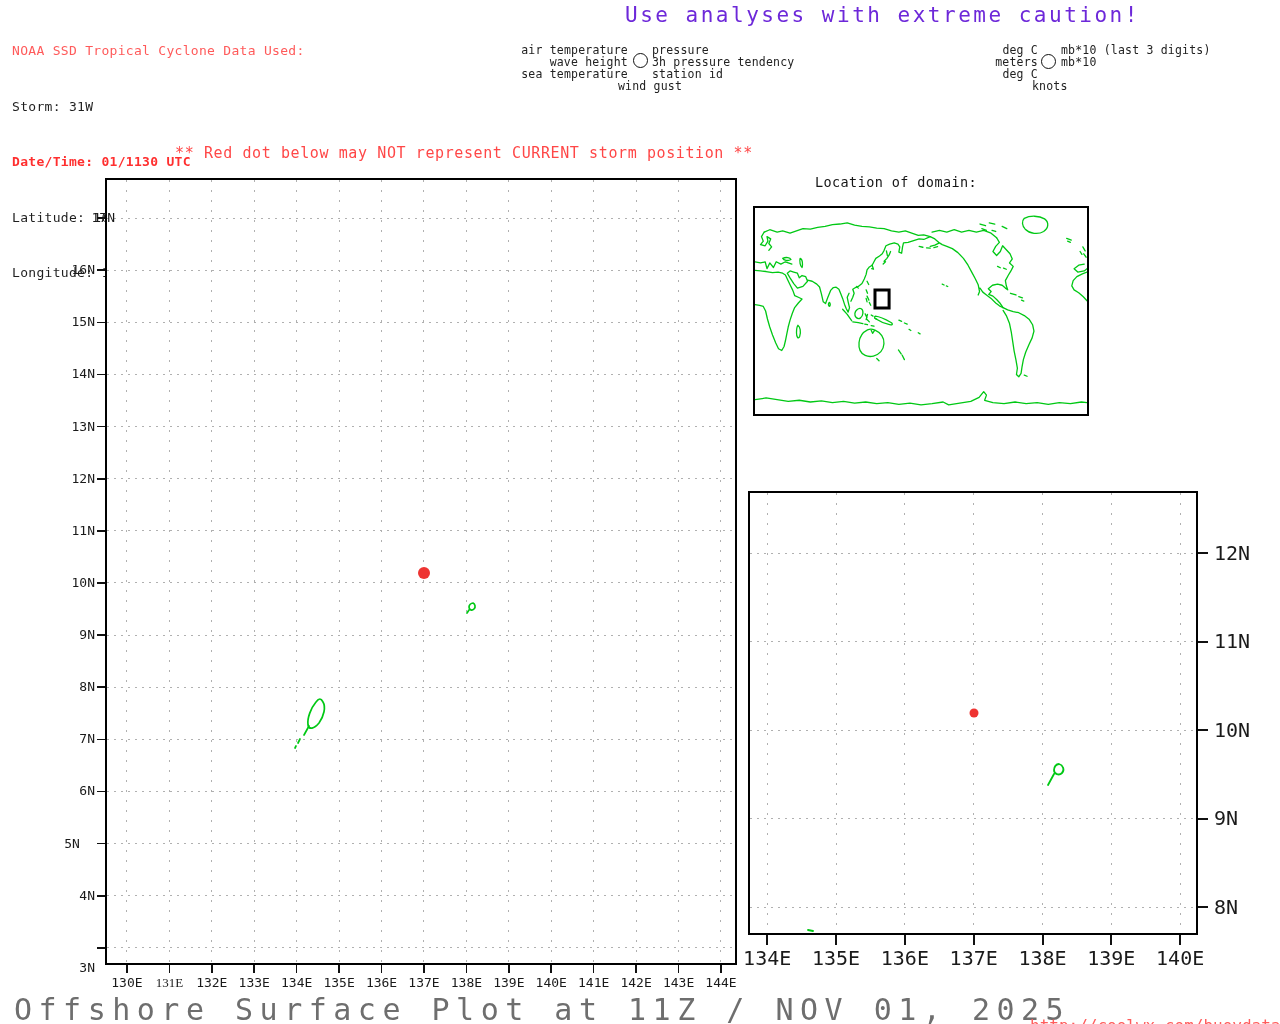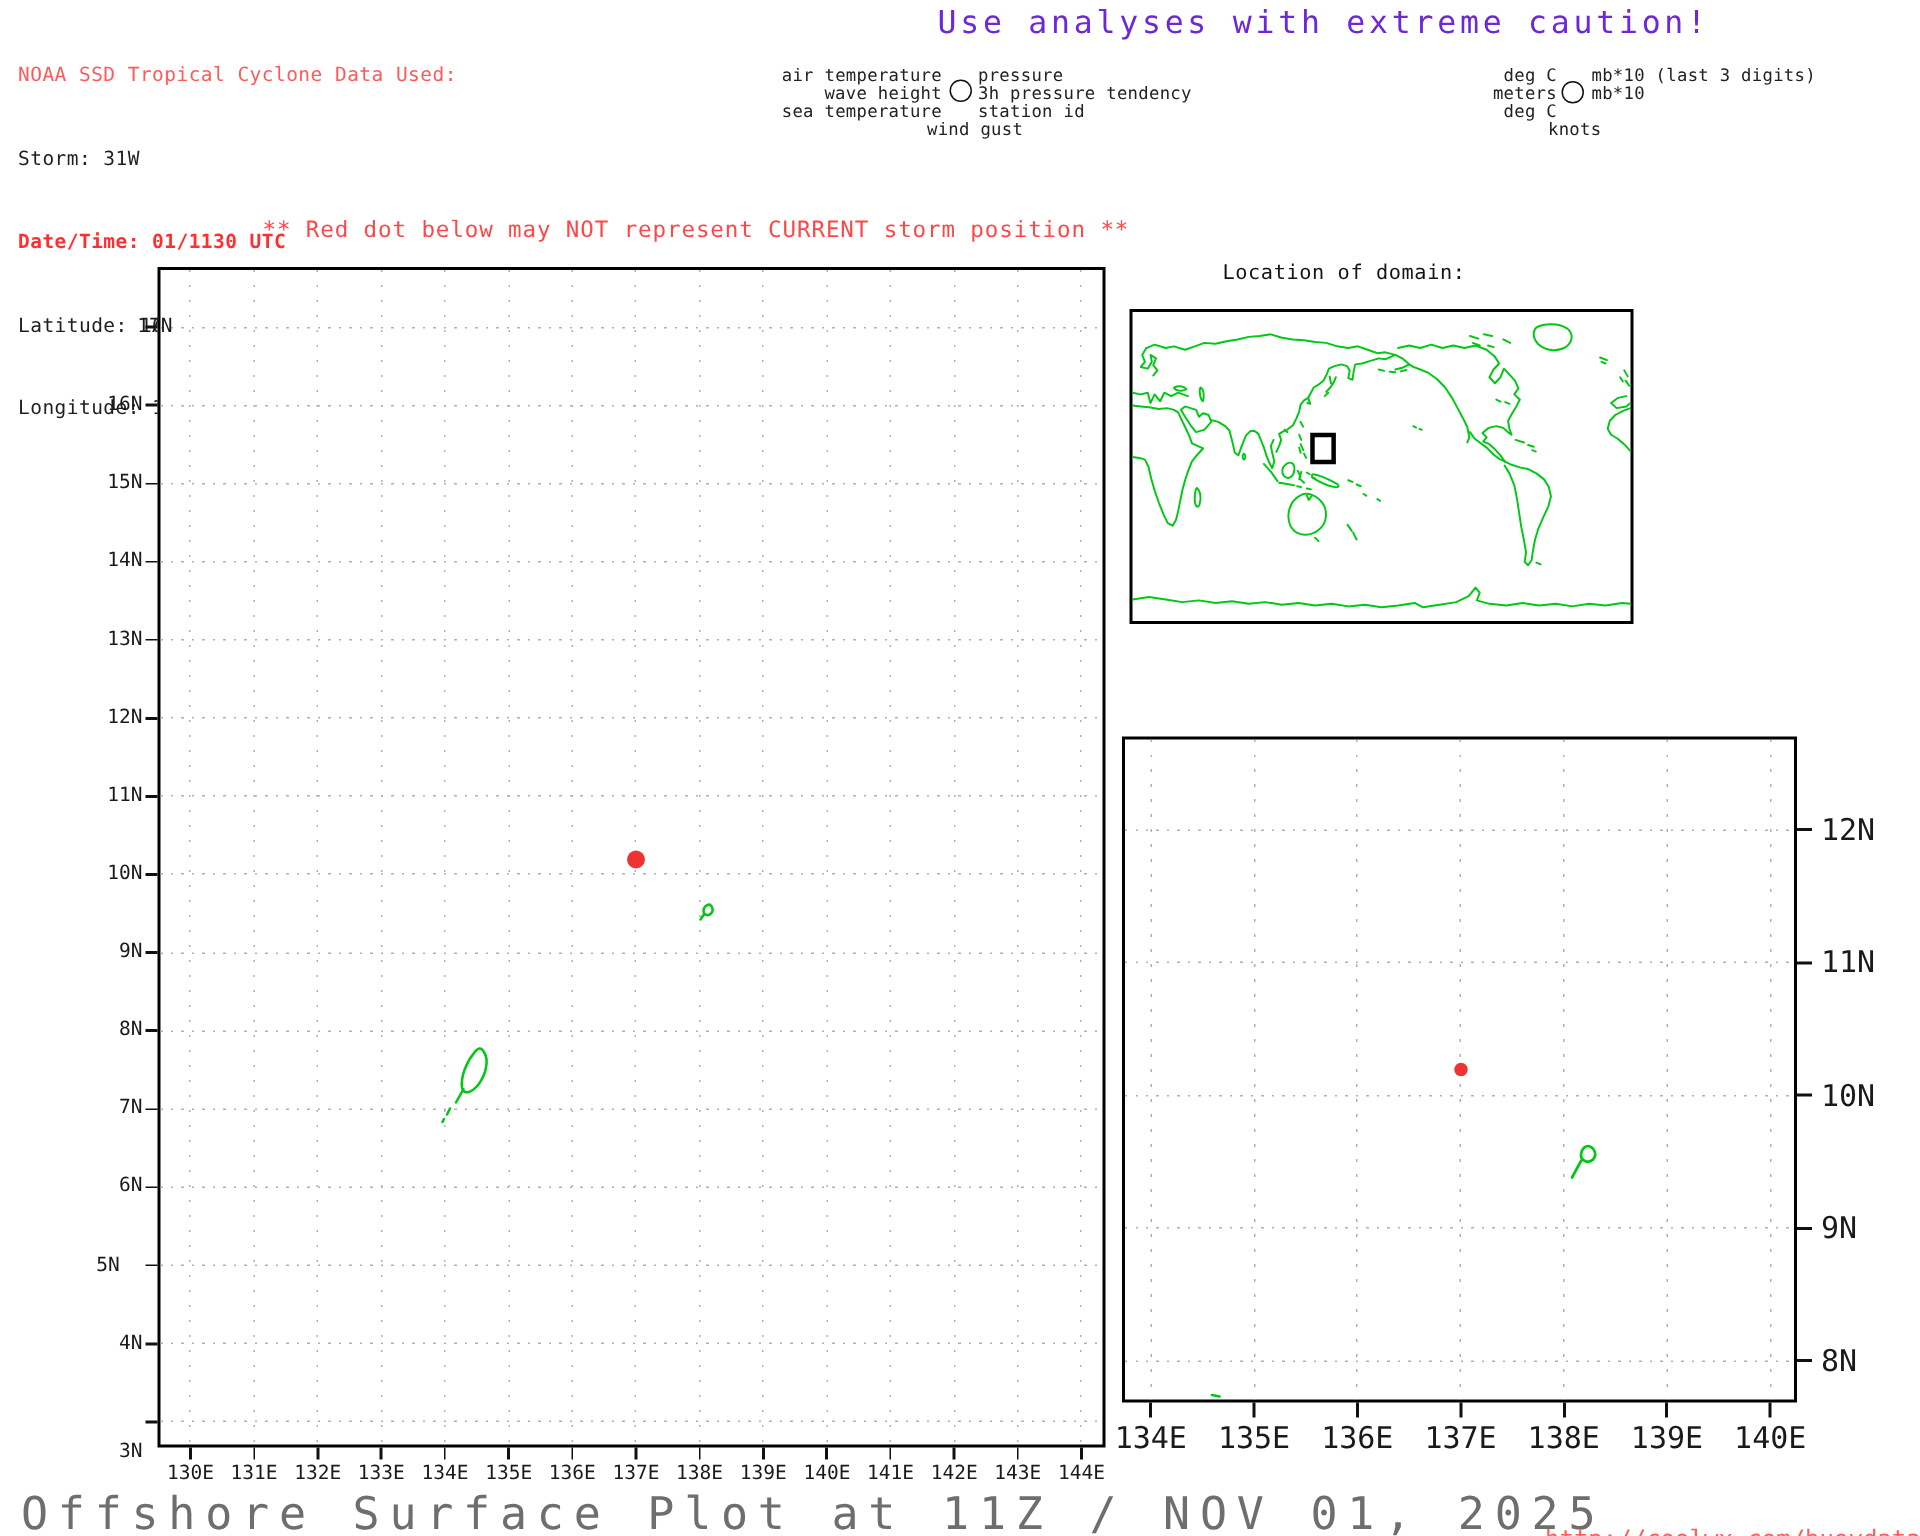--- a/index.html
+++ b/index.html
@@ -70,21 +70,21 @@
       <path d="M216,522 C219,527 217,536 212,543 C207,549 202,550 201,545 C200,538 204,528 209,522 C212,518 214,518 216,522 Z"></path>
       <path d="M202,546 L197,555 M193,559 l-2,4 M189,566 l-1,2"></path>
       <path d="M366,423 c2,1 3,4 1,6 c-2,2 -5,1 -5,-2 c0,-2 2,-4 4,-4 z M362,430 l-2,3"></path>
     </g>
   </svg>
 <div class="grid-v" style="left: 19.4432px; height: 783px;"></div>
     <div class="tick" style="left: 19.1432px; top: 785px; width: 1.6px; height: 8px;"></div>
     <div class="axlab-sm" style="left: 19.9432px; top: 795px; transform: translateX(-50%);">130E</div>
     <div class="grid-v" style="left: 61.8757px; height: 783px;"></div>
     <div class="tick" style="left: 61.5757px; top: 785px; width: 1.6px; height: 8px;"></div>
-    <div class="axlab-sm" style="left: 62.3757px; top: 795px; transform: translateX(-50%);">131E</div>
+    <div class="axlab-sm" style="left: 62.3757px; top: 795px; transform: translateX(-50%); font-family: Liberation Serif, serif;">131E</div>
     <div class="grid-v" style="left: 104.308px; height: 783px;"></div>
     <div class="tick" style="left: 104.008px; top: 785px; width: 1.6px; height: 8px;"></div>
     <div class="axlab-sm" style="left: 104.808px; top: 795px; transform: translateX(-50%);">132E</div>
     <div class="grid-v" style="left: 146.741px; height: 783px;"></div>
     <div class="tick" style="left: 146.441px; top: 785px; width: 1.6px; height: 8px;"></div>
     <div class="axlab-sm" style="left: 147.241px; top: 795px; transform: translateX(-50%);">133E</div>
     <div class="grid-v" style="left: 189.173px; height: 783px;"></div>
     <div class="tick" style="left: 188.873px; top: 785px; width: 1.6px; height: 8px;"></div>
     <div class="axlab-sm" style="left: 189.673px; top: 795px; transform: translateX(-50%);">134E</div>
     <div class="grid-v" style="left: 231.605px; height: 783px;"></div>

